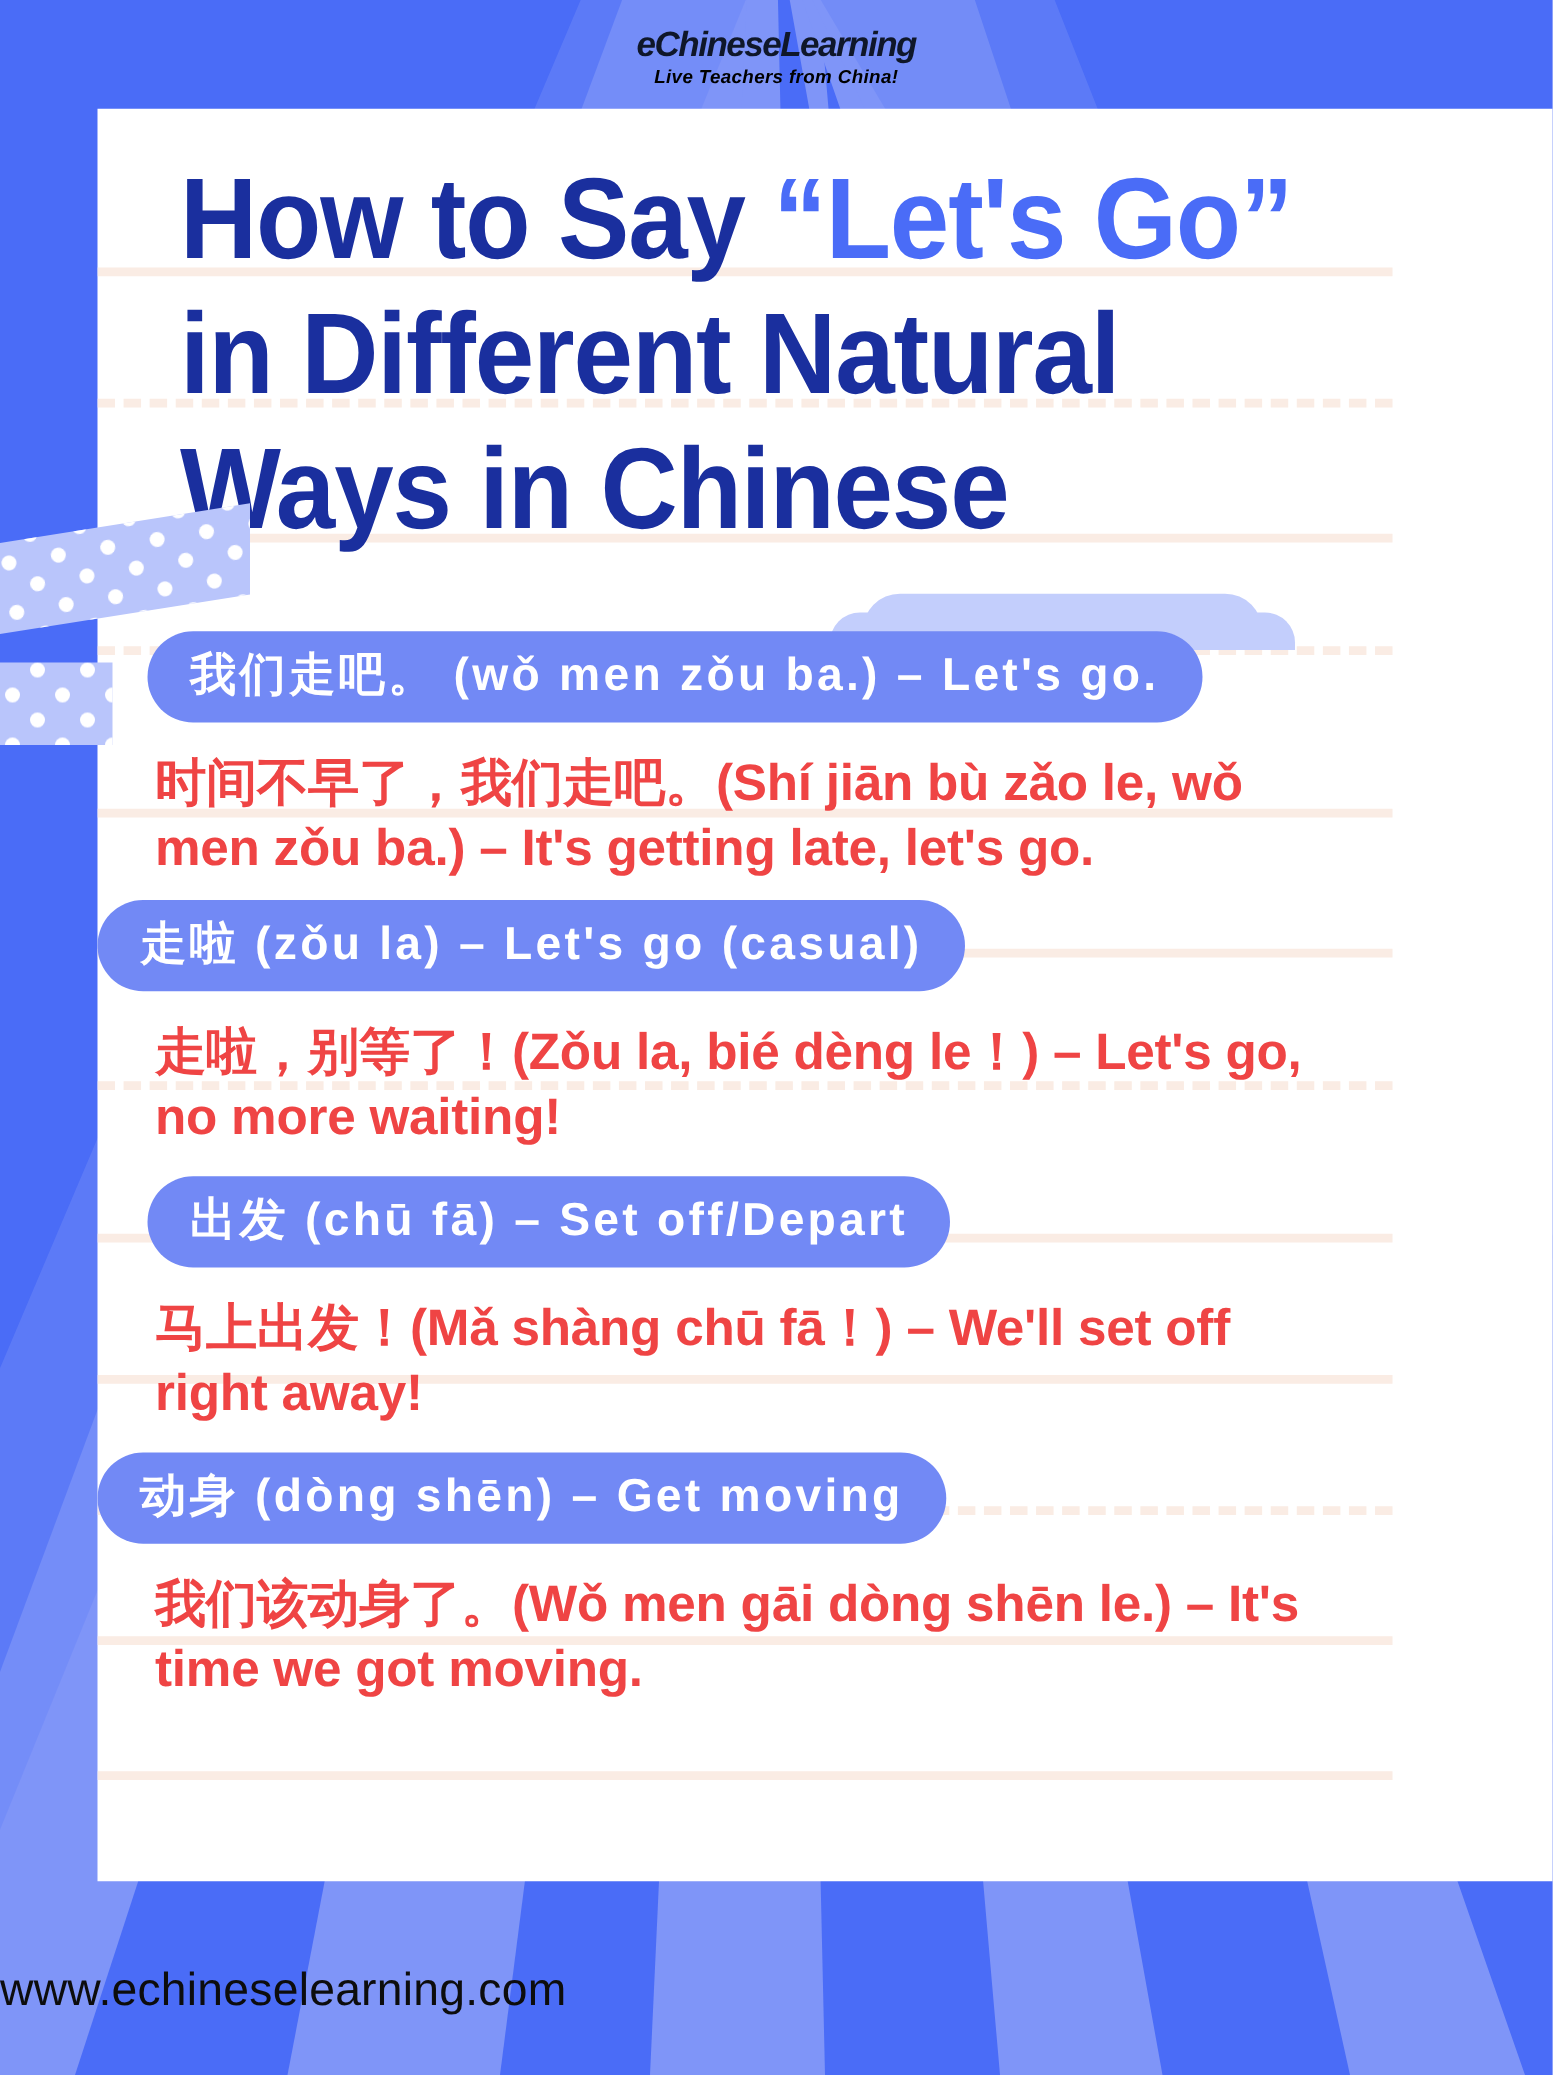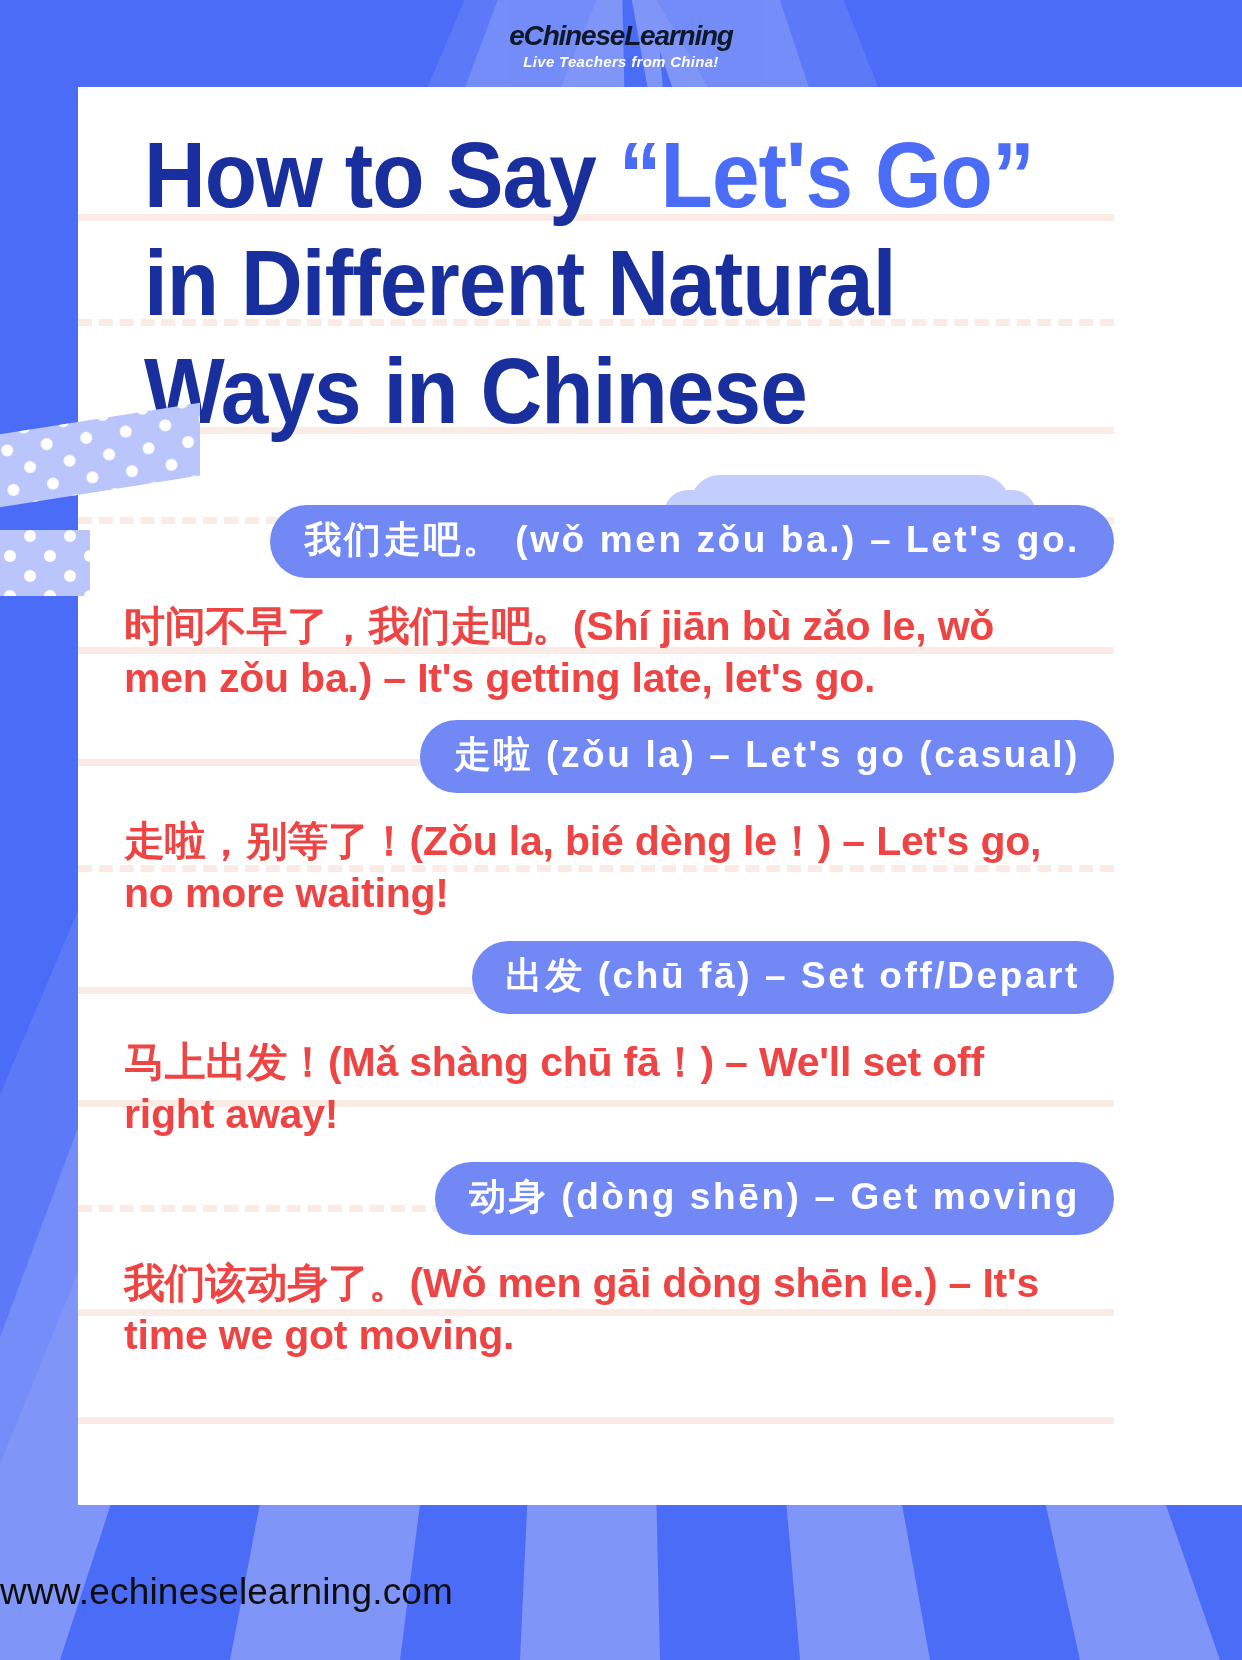--- a/index.html
+++ b/index.html
@@ -43,21 +43,21 @@
     color: #0f172a;
     letter-spacing: -1.2px;
     line-height: 44px;
     display: block;
   }
   .logo-sub {
     font-family: "Liberation Sans", sans-serif;
     font-weight: 700;
     font-style: italic;
     font-size: 15px;
-    color: #ffffff;
+    color: #000000;
     letter-spacing: 0.3px;
     line-height: 16px;
     display: block;
     margin-top: -4px;
   }
 
   
   .card {
     position: absolute;
     left: 78px;
@@ -126,21 +126,21 @@
   
   .sections {
     position: absolute;
     left: 0;
     top: 418px;
     width: 1036px;
     z-index: 4;
   }
   .section { position: relative; }
 
-  .pill-row { position: relative; text-align: right; }
+  .pill-row { position: relative; }
 
   .pill {
     position: relative;
     display: inline-block;
     background: #7289f5;
     color: #ffffff;
     border-radius: 44px;
     padding: 13px 34px 16px 34px;
     font-family: "Liberation Sans Narrow", "Liberation Sans", sans-serif;
     font-weight: 700;
@@ -242,21 +242,21 @@
     </div>
 
     <div class="section" style="margin-bottom:12px;">
       <div class="pill-row" style="margin-top:16px;">
         <div class="pill">走啦 (zǒu la) – Let's go (casual)</div>
       </div>
       <div class="body-line" style="margin:22px 38px 0 46px;">走啦，别等了！(Zǒu la, bié dèng le！) – Let's go, no more waiting!</div>
     </div>
 
     <div class="section" style="margin-bottom:12px;">
-      <div class="pill-row" style="padding-left:21px; margin-top:22px;text-decoration:underline;">
+      <div class="pill-row" style="padding-left:40px; margin-top:22px;text-decoration:underline;">
         <div class="pill">出发 (chū fā) – Set off/Depart</div>
       </div>
       <div class="body-line" style="margin:22px 38px 0 46px;">马上出发！(Mǎ shàng chū fā！) – We'll set off right away!</div>
     </div>
 
     <div class="section">
       <div class="pill-row" style="margin-top:22px;">
         <div class="pill">动身 (dòng shēn) – Get moving</div>
       </div>
       <div class="body-line" style="margin:22px 20px 0 46px;">我们该动身了。(Wǒ men gāi dòng shēn le.) – It's time we got moving.</div>

